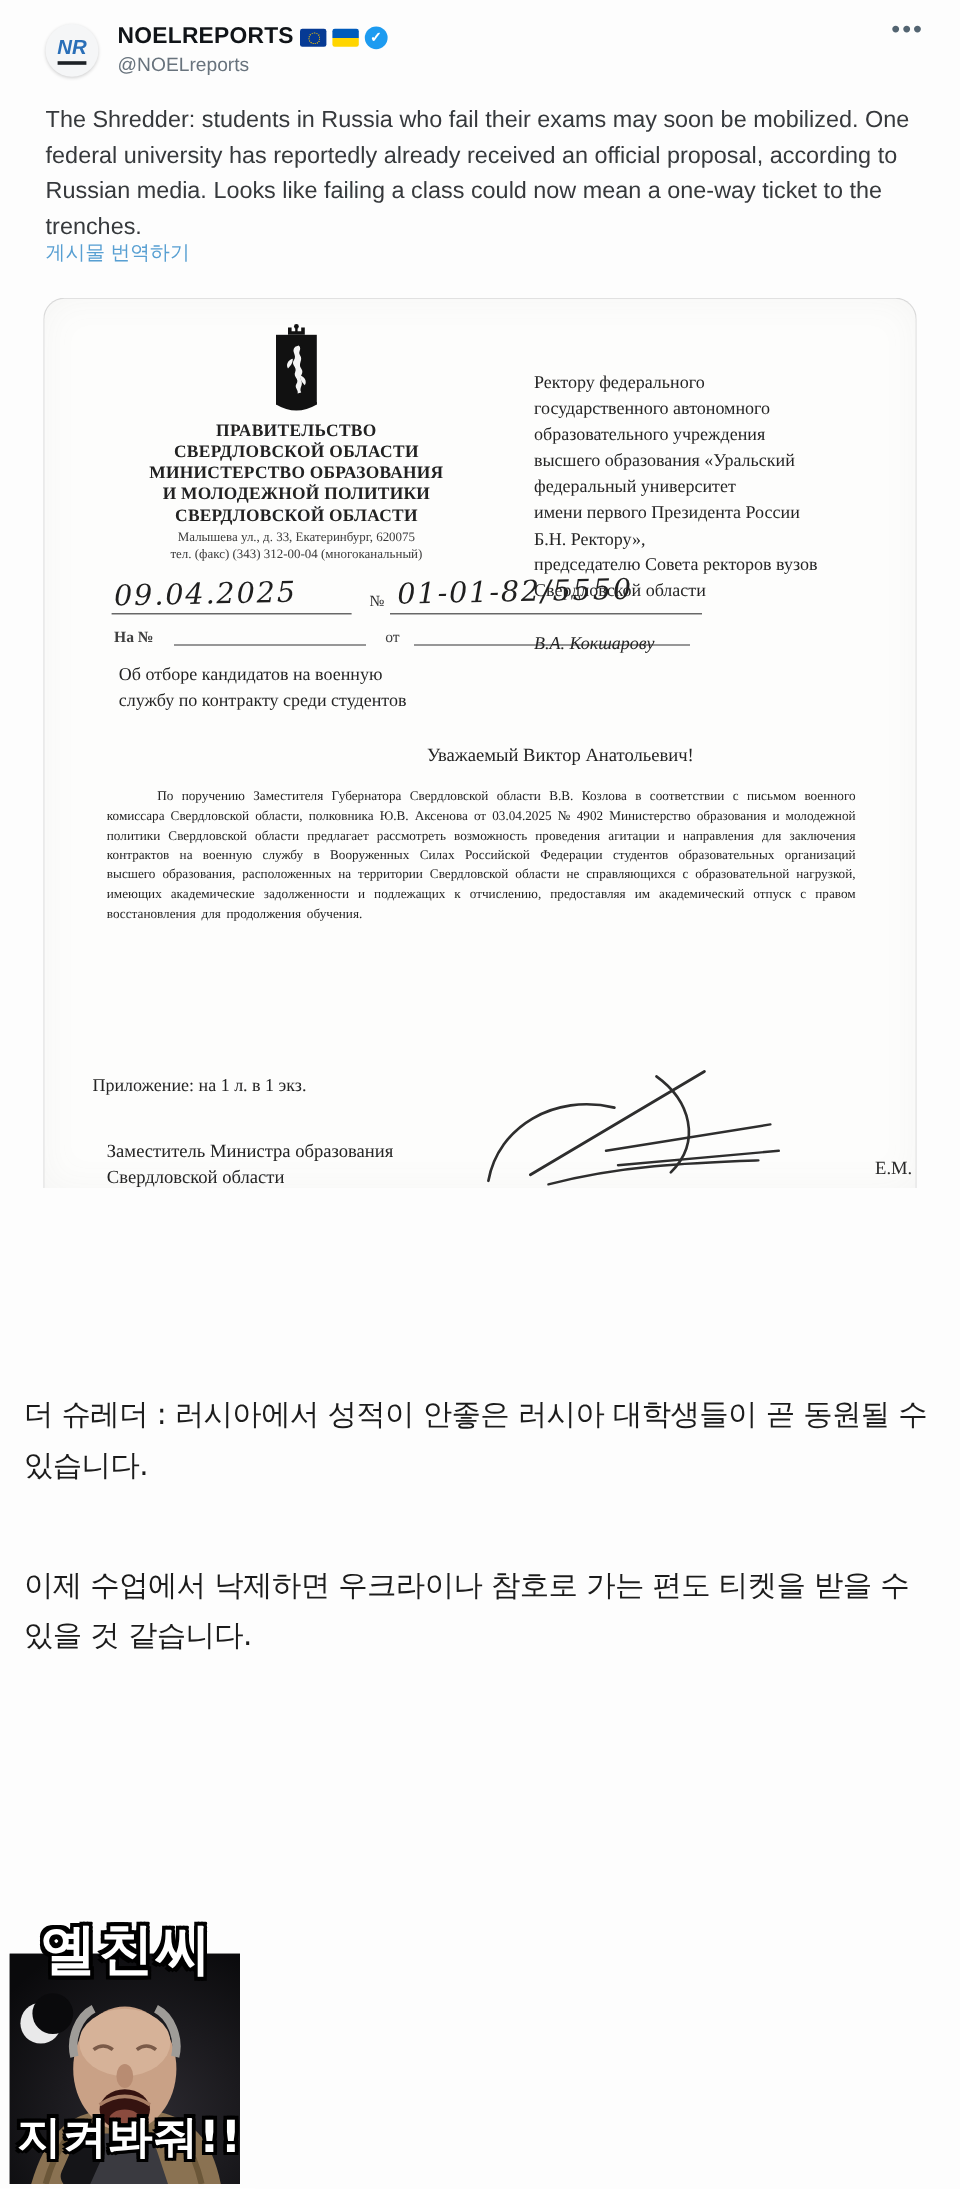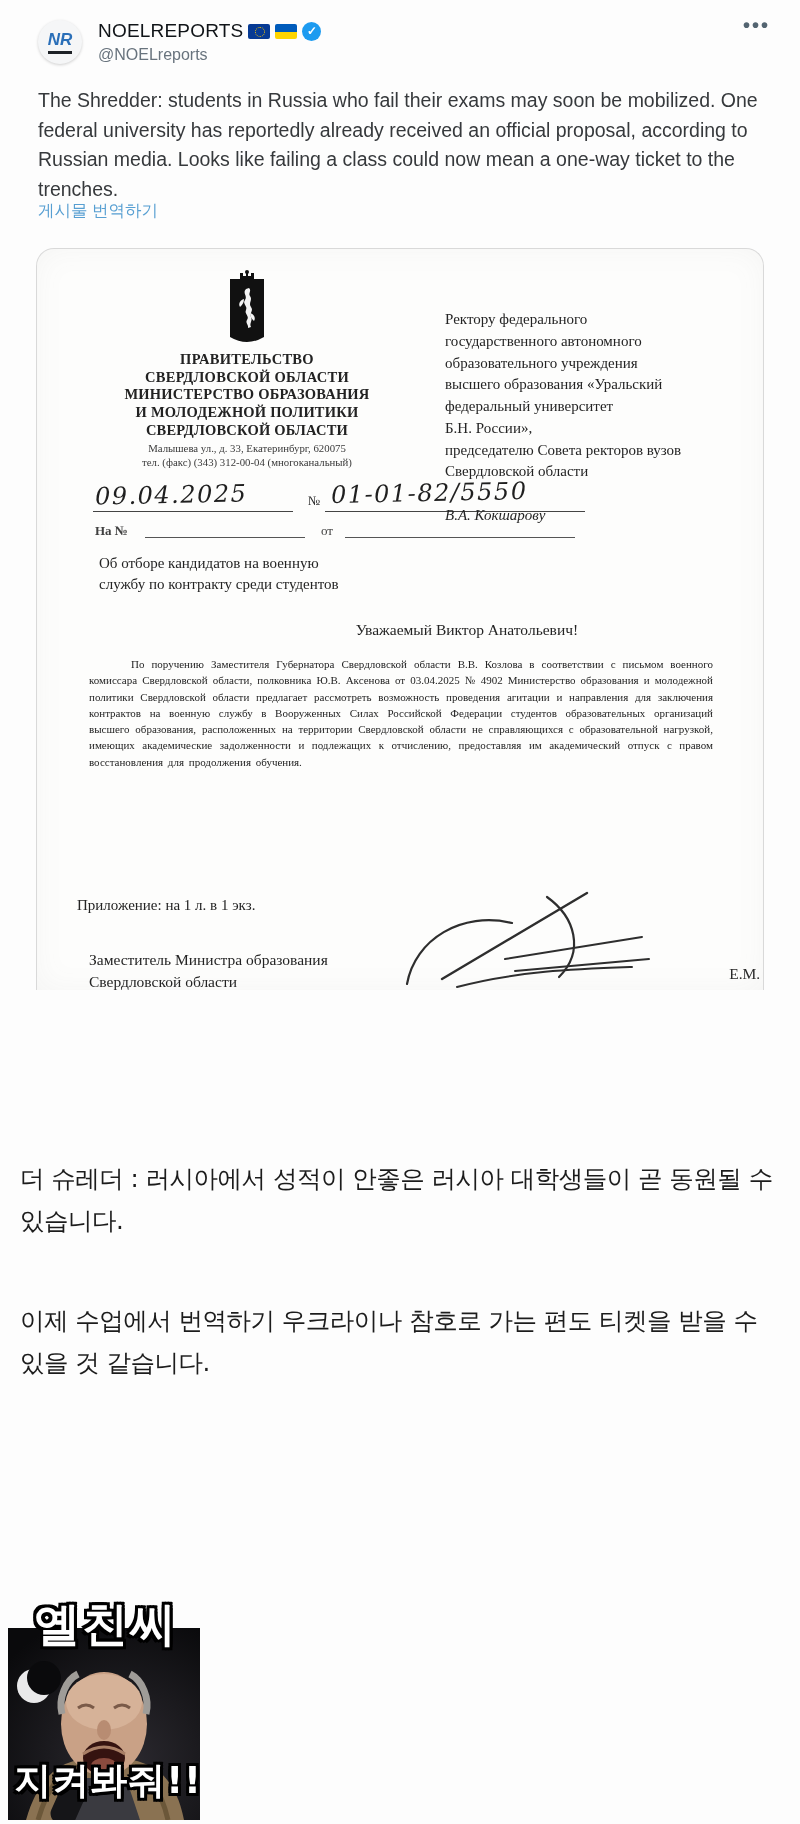--- a/index.html
+++ b/index.html
@@ -12,21 +12,21 @@
   .tweet-header { position:absolute; top:18px; left:38px; right:30px; height:56px; }
   .avatar {
     position:absolute; left:0; top:2px; width:44px; height:44px; border-radius:50%;
     background:#f5f6f7; box-shadow:0 1px 3px rgba(0,0,0,.18);
     display:flex; align-items:center; justify-content:center; cursor:pointer;
   }
   .avatar-nr { font-weight:bold; font-size:17px; color:#2a6fb8; letter-spacing:0;
     border-bottom:3px solid #1d2126; padding-bottom:1px; font-style:italic;}
   .names { position:absolute; left:60px; top:0; }
   .name-row { display:flex; align-items:center; gap:5px; height:26px; }
-  .author { font-weight:normal; font-size:19px; color:#101418; letter-spacing:.2px; }
+  .author { font-weight:bold; font-size:19px; color:#101418; letter-spacing:.2px; }
   .flag { display:inline-block; width:22px; height:15px; border-radius:2px; position:relative; }
   .flag.eu { background:#063a94; }
   .flag.eu::after { content:""; position:absolute; left:7px; top:3px; width:8px; height:8px;
     border:1.5px dotted #f7c600; border-radius:50%; }
   .flag.ua { background:linear-gradient(#005bbb 0 50%, #ffd500 50% 100%); }
   .verified { display:inline-flex; align-items:center; justify-content:center;
     width:19px; height:19px; border-radius:50%; background:#1d9bf0; color:#fff;
     font-size:12px; font-weight:bold; }
   .handle { margin-top:2px; font-size:16px; color:#68737d; }
   .more-btn { position:absolute; right:0; top:0; color:#536471; font-size:20px;
@@ -162,21 +162,22 @@
       <span class="ot-label">от</span>
       <span class="u5"></span>
     </div>
 
     <div class="addressee">
       <div>Ректору федерального</div>
       <div>государственного автономного</div>
       <div>образовательного учреждения</div>
       <div>высшего образования «Уральский</div>
       <div>федеральный университет</div>
-      <div>Б.Н. России»,</div>
+      <div>имени первого Президента России</div>
+      <div>Б.Н. Ректору»,</div>
       <div>председателю Совета ректоров вузов</div>
       <div>Свердловской области</div>
       <div class="addressee-name">В.А. Кокшарову</div>
     </div>
 
     <div class="subject">
       <div>Об отборе кандидатов на военную</div>
       <div>службу по контракту среди студентов</div>
     </div>
 
@@ -198,21 +199,21 @@
       <path d="M118 80 L255 58" stroke="#2e2e2e" stroke-width="2" stroke-linecap="round"></path>
       <path d="M128 92 L262 80" stroke="#2e2e2e" stroke-width="2" stroke-linecap="round"></path>
       <path d="M70 108 C130 92 190 90 245 88" stroke="#2e2e2e" stroke-width="2" stroke-linecap="round"></path>
     </svg>
 
     <div class="sig-initials">Е.М. Б</div>
   </div>
 
   <div class="korean">
     <p>더 슈레더 : 러시아에서 성적이 안좋은 러시아 대학생들이 곧 동원될 수 있습니다.</p>
-    <p>이제 수업에서 번역하기 우크라이나 참호로 가는 편도 티켓을 받을 수 있을 것 같습니다.</p>
+    <p>이제 수업에서 낙제하면 우크라이나 참호로 가는 편도 티켓을 받을 수 있을 것 같습니다.</p>
   </div>
 
   <div class="meme">
     <div class="meme-box">
       <svg width="192" height="192" viewBox="0 0 192 192">
         <defs>
           <radialGradient id="bgGlow" cx="60%" cy="70%" r="80%">
             <stop offset="0%" stop-color="#2c2a30"></stop>
             <stop offset="100%" stop-color="#0a0a0c"></stop>
           </radialGradient>

